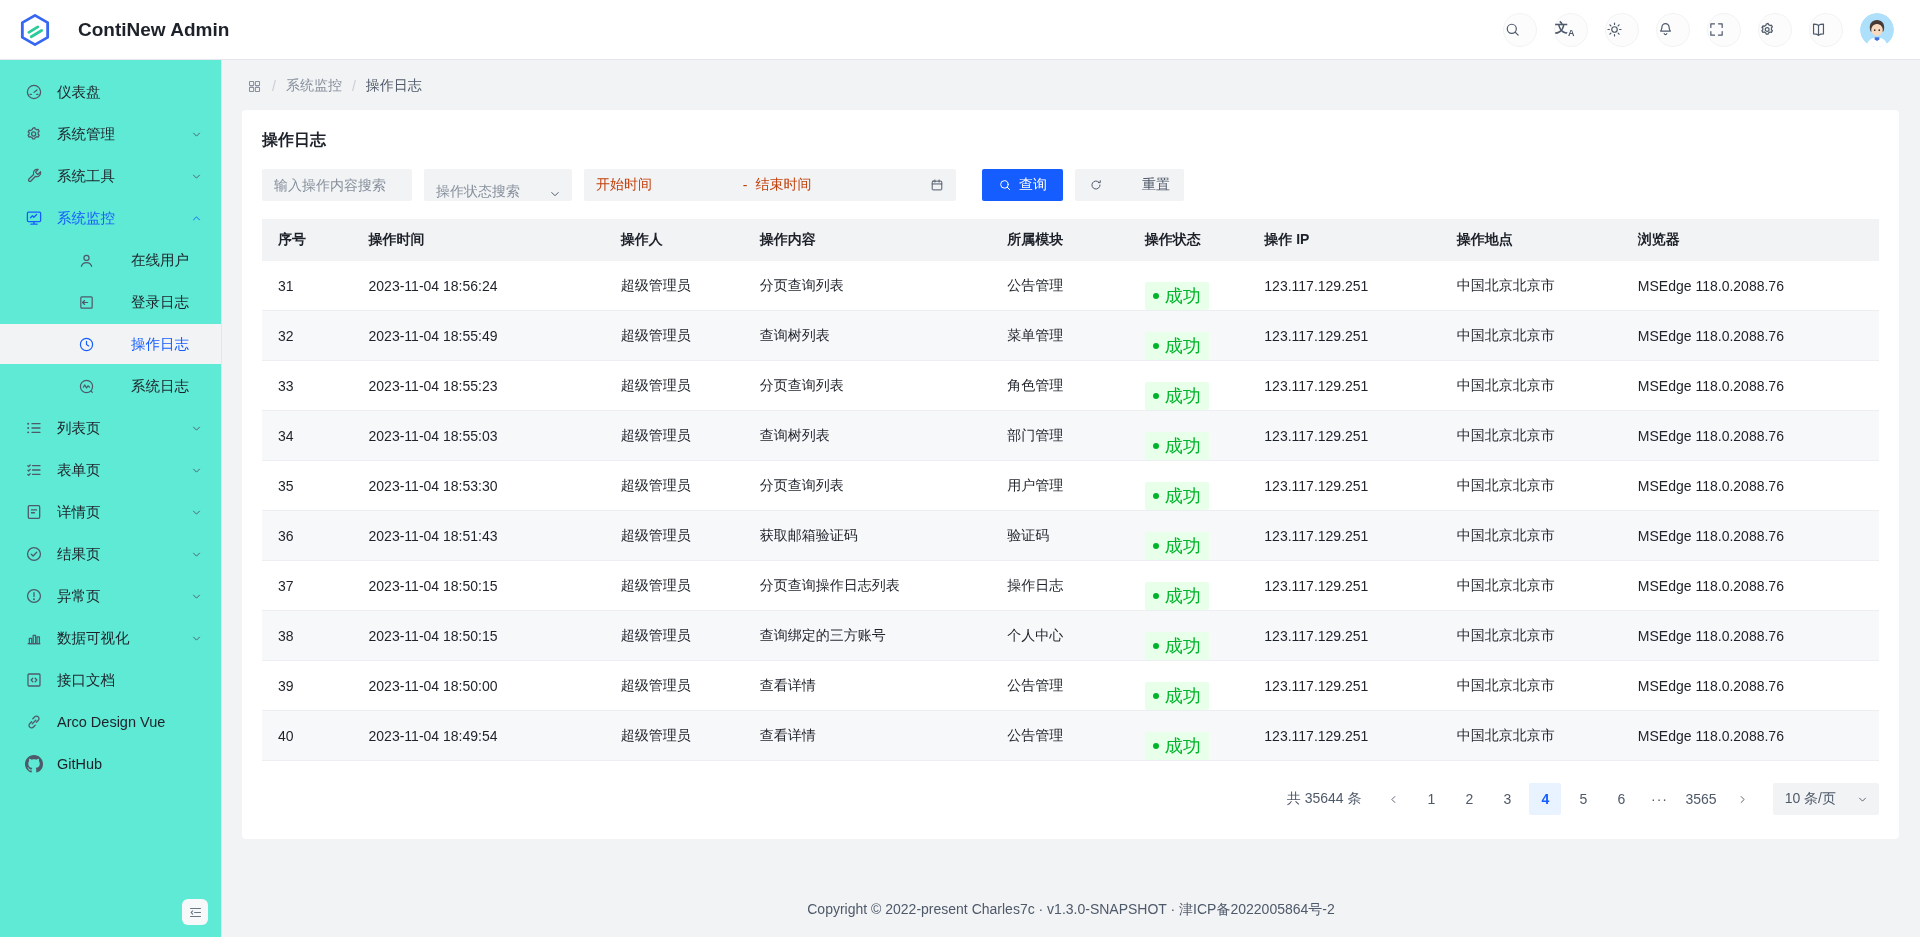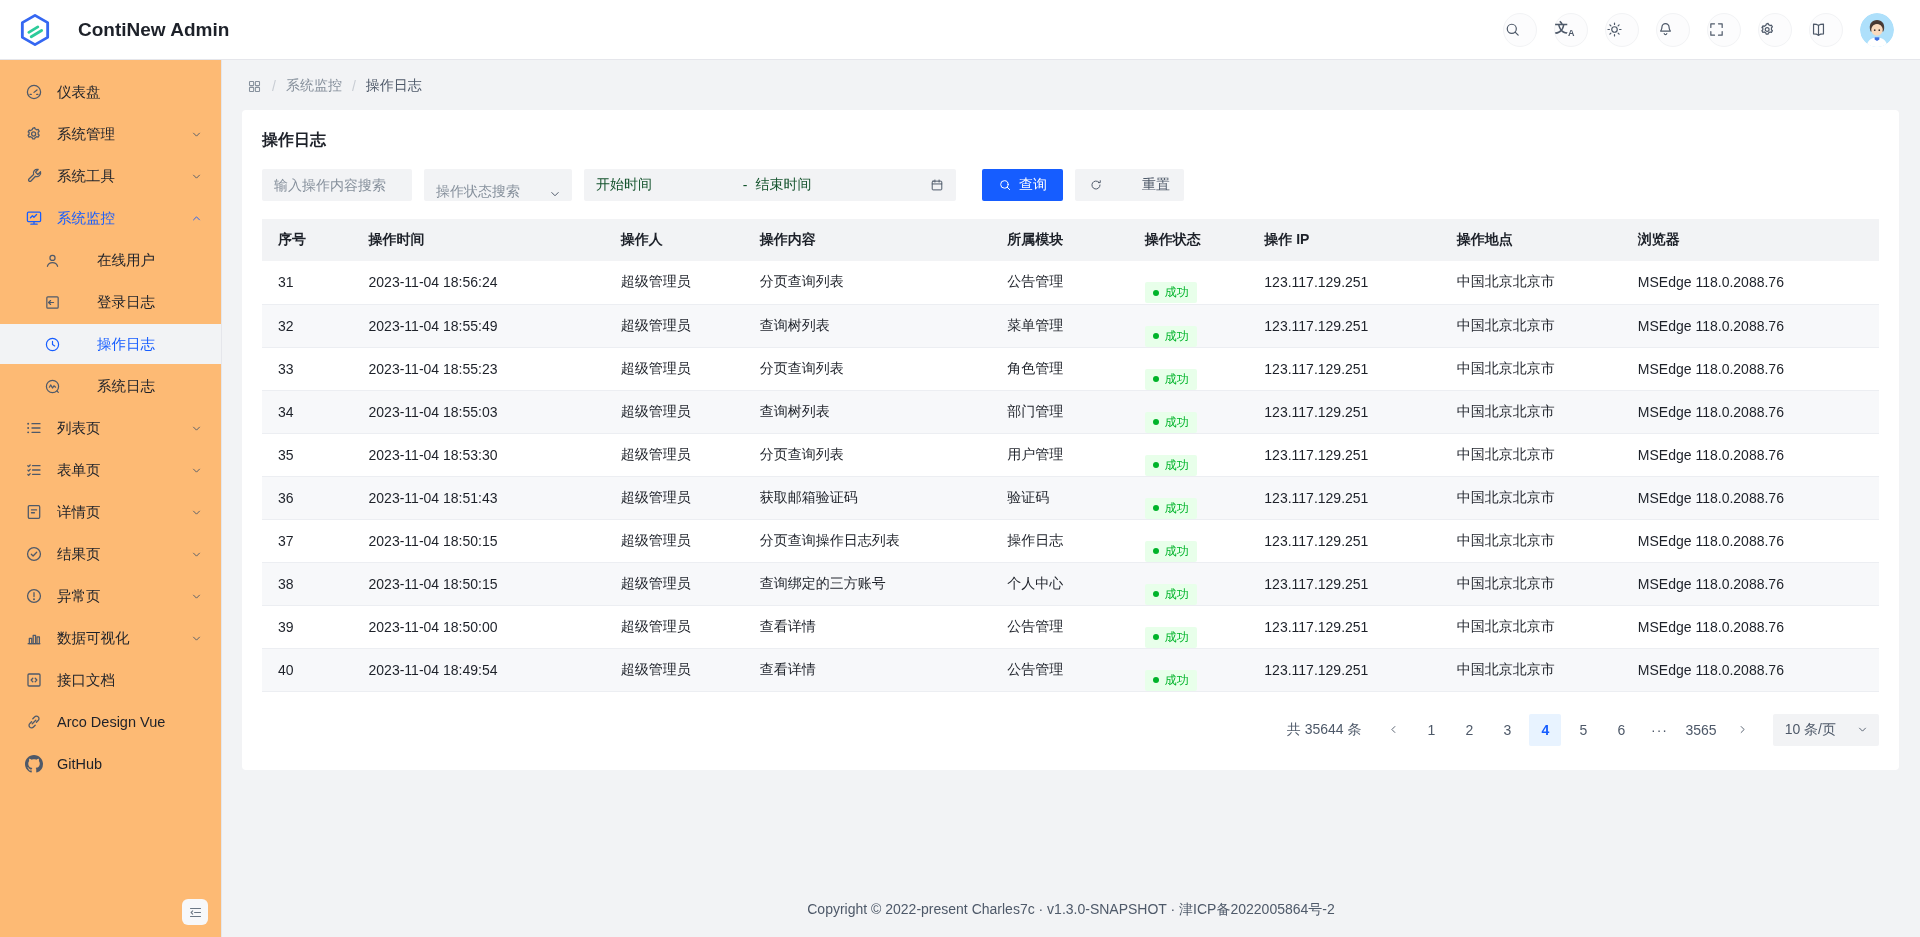--- a/index.html
+++ b/index.html
@@ -29,32 +29,32 @@
   }
   .hbtn .icon { width:17px; height:17px; }
   .txt-glyph { font-size:13px; font-weight:600; color:#4e5969; line-height:1; white-space:nowrap; }
   .txt-glyph sub { font-size:9px; }
   .avatar { width:34px; height:34px; border-radius:50%; overflow:hidden; flex:none; cursor:pointer; }
   .avatar svg { width:100%; height:100%; display:block; }
 
   
   .layout { display:flex; height:877px; }
   .sidebar {
-    width:222px; background:#fdba74; border-right:1px solid #e5e6eb;
+    width:222px; background:#5eead4; border-right:1px solid #e5e6eb;
     position:relative; padding-top:10px; flex:none;
   }
   .menu-item {
     height:40px; margin:2px 0; display:flex; align-items:center; gap:14px;
     padding:0 18px 0 25px; cursor:pointer; color:#1d2129; font-size:14.5px;
   }
   .menu-item .icon { color:#4e5969; }
   .menu-item .chev { margin-left:auto; width:13px; height:13px; color:#4e5969; }
   .menu-item.active { color:#165dff; }
   .menu-item.active .icon, .menu-item.active .chev { color:#165dff; }
-  .menu-item.sub { padding-left:44px;gap:36px; }
+  .menu-item.sub { padding-left:78px;gap:36px; }
   .menu-item.sub .icon { width:17px; height:17px; }
   .menu-item.selected { background:#f2f3f5; color:#165dff; }
   .menu-item.selected .icon { color:#165dff; }
   .collapse-btn {
     position:absolute; right:13px; bottom:12px; width:26px; height:26px;
     border:none; border-radius:6px; background:#f7f8fa; color:#6b7785;
     display:flex; align-items:center; justify-content:center; cursor:pointer; padding:0;
   }
   .collapse-btn .icon { width:15px; height:15px; }
 
@@ -68,41 +68,41 @@
   .card { background:#fff; border-radius:4px; margin:0 21px 0 20px; padding:18px 20px 24px; }
   .card-title { font-size:16px; font-weight:600; margin:2px 0 18px; }
 
   
   .filters { display:flex; align-items:center; }
   .ctrl { height:32px; background:#f2f3f5; border-radius:2px; border:none; font:inherit; }
   .f-input { width:150px; padding:0 12px; color:#1d2129; outline:none; }
   .f-input::placeholder { color:#86909c; }
   .f-select { width:148px; margin-left:12px; display:flex; align-items:flex-end; justify-content:space-between; padding:0 10px 0 12px; color:#86909c; cursor:pointer; }
   .f-select .icon, .f-date .icon { width:14px; height:14px; color:#4e5969; }
-  .f-date { width:372px; margin-left:12px; display:flex; align-items:center; gap:8px; padding:0 12px; color:#14532d; cursor:pointer; }
+  .f-date { width:372px; margin-left:12px; display:flex; align-items:center; gap:8px; padding:0 12px; color:#c2410c; cursor:pointer; }
   .f-date .ph { flex:1; }
   .f-date .ph.end { flex:1.2; }
   .btn { height:32px; border:none; border-radius:2px; font:inherit; font-size:14px; display:flex; align-items:center; gap:7px; cursor:pointer; }
   .btn .icon { width:14px; height:14px; }
   .btn-primary { margin-left:26px; padding:0 16px; background:#165dff; color:#fff; }
   .btn-plain { margin-left:12px; padding:0 14px; background:#f2f3f5; color:#4e5969;gap:39px; }
 
   
   .log-table { width:100%; border-collapse:collapse; table-layout:fixed; margin-top:18px; }
   .log-table th {
     background:#f2f3f5; height:42px; text-align:left; padding:0 16px;
     font-weight:600; font-size:14px; color:#1d2129;
   }
   .log-table td { height:43px; padding:0 16px; border-bottom:1px solid #eceef2; font-size:14px; color:#1d2129; white-space:nowrap; overflow:hidden; }
   .log-table tbody tr:nth-child(even) { background:#f7f8fa; }
   .col-0{width:5.6%} .col-1{width:15.6%} .col-2{width:8.6%} .col-3{width:15.3%}
   .col-4{width:8.5%} .col-5{width:7.4%} .col-6{width:11.9%} .col-7{width:11.2%} .col-8{width:15.9%}
   .badge-success {
     display:inline-flex; align-items:center; gap:6px; padding:2px 8px;
-    border-radius:2px; font-size:12px;margin-top:21px;
+    border-radius:2px; font-size:18px;margin-top:21px;
   }
   .badge-success .dot { width:6px; height:6px; border-radius:50%; background:currentColor; }
 
   
   .pagination { display:flex; align-items:center; justify-content:flex-end; gap:6px; margin-top:22px; color:#4e5969; }
   .total { margin-right:10px; }
   .page-btn {
     min-width:32px; height:32px; padding:0 4px; background:transparent; border:none;
     border-radius:2px; color:#4e5969; font:inherit; display:flex; align-items:center; justify-content:center; cursor:pointer;
   }

